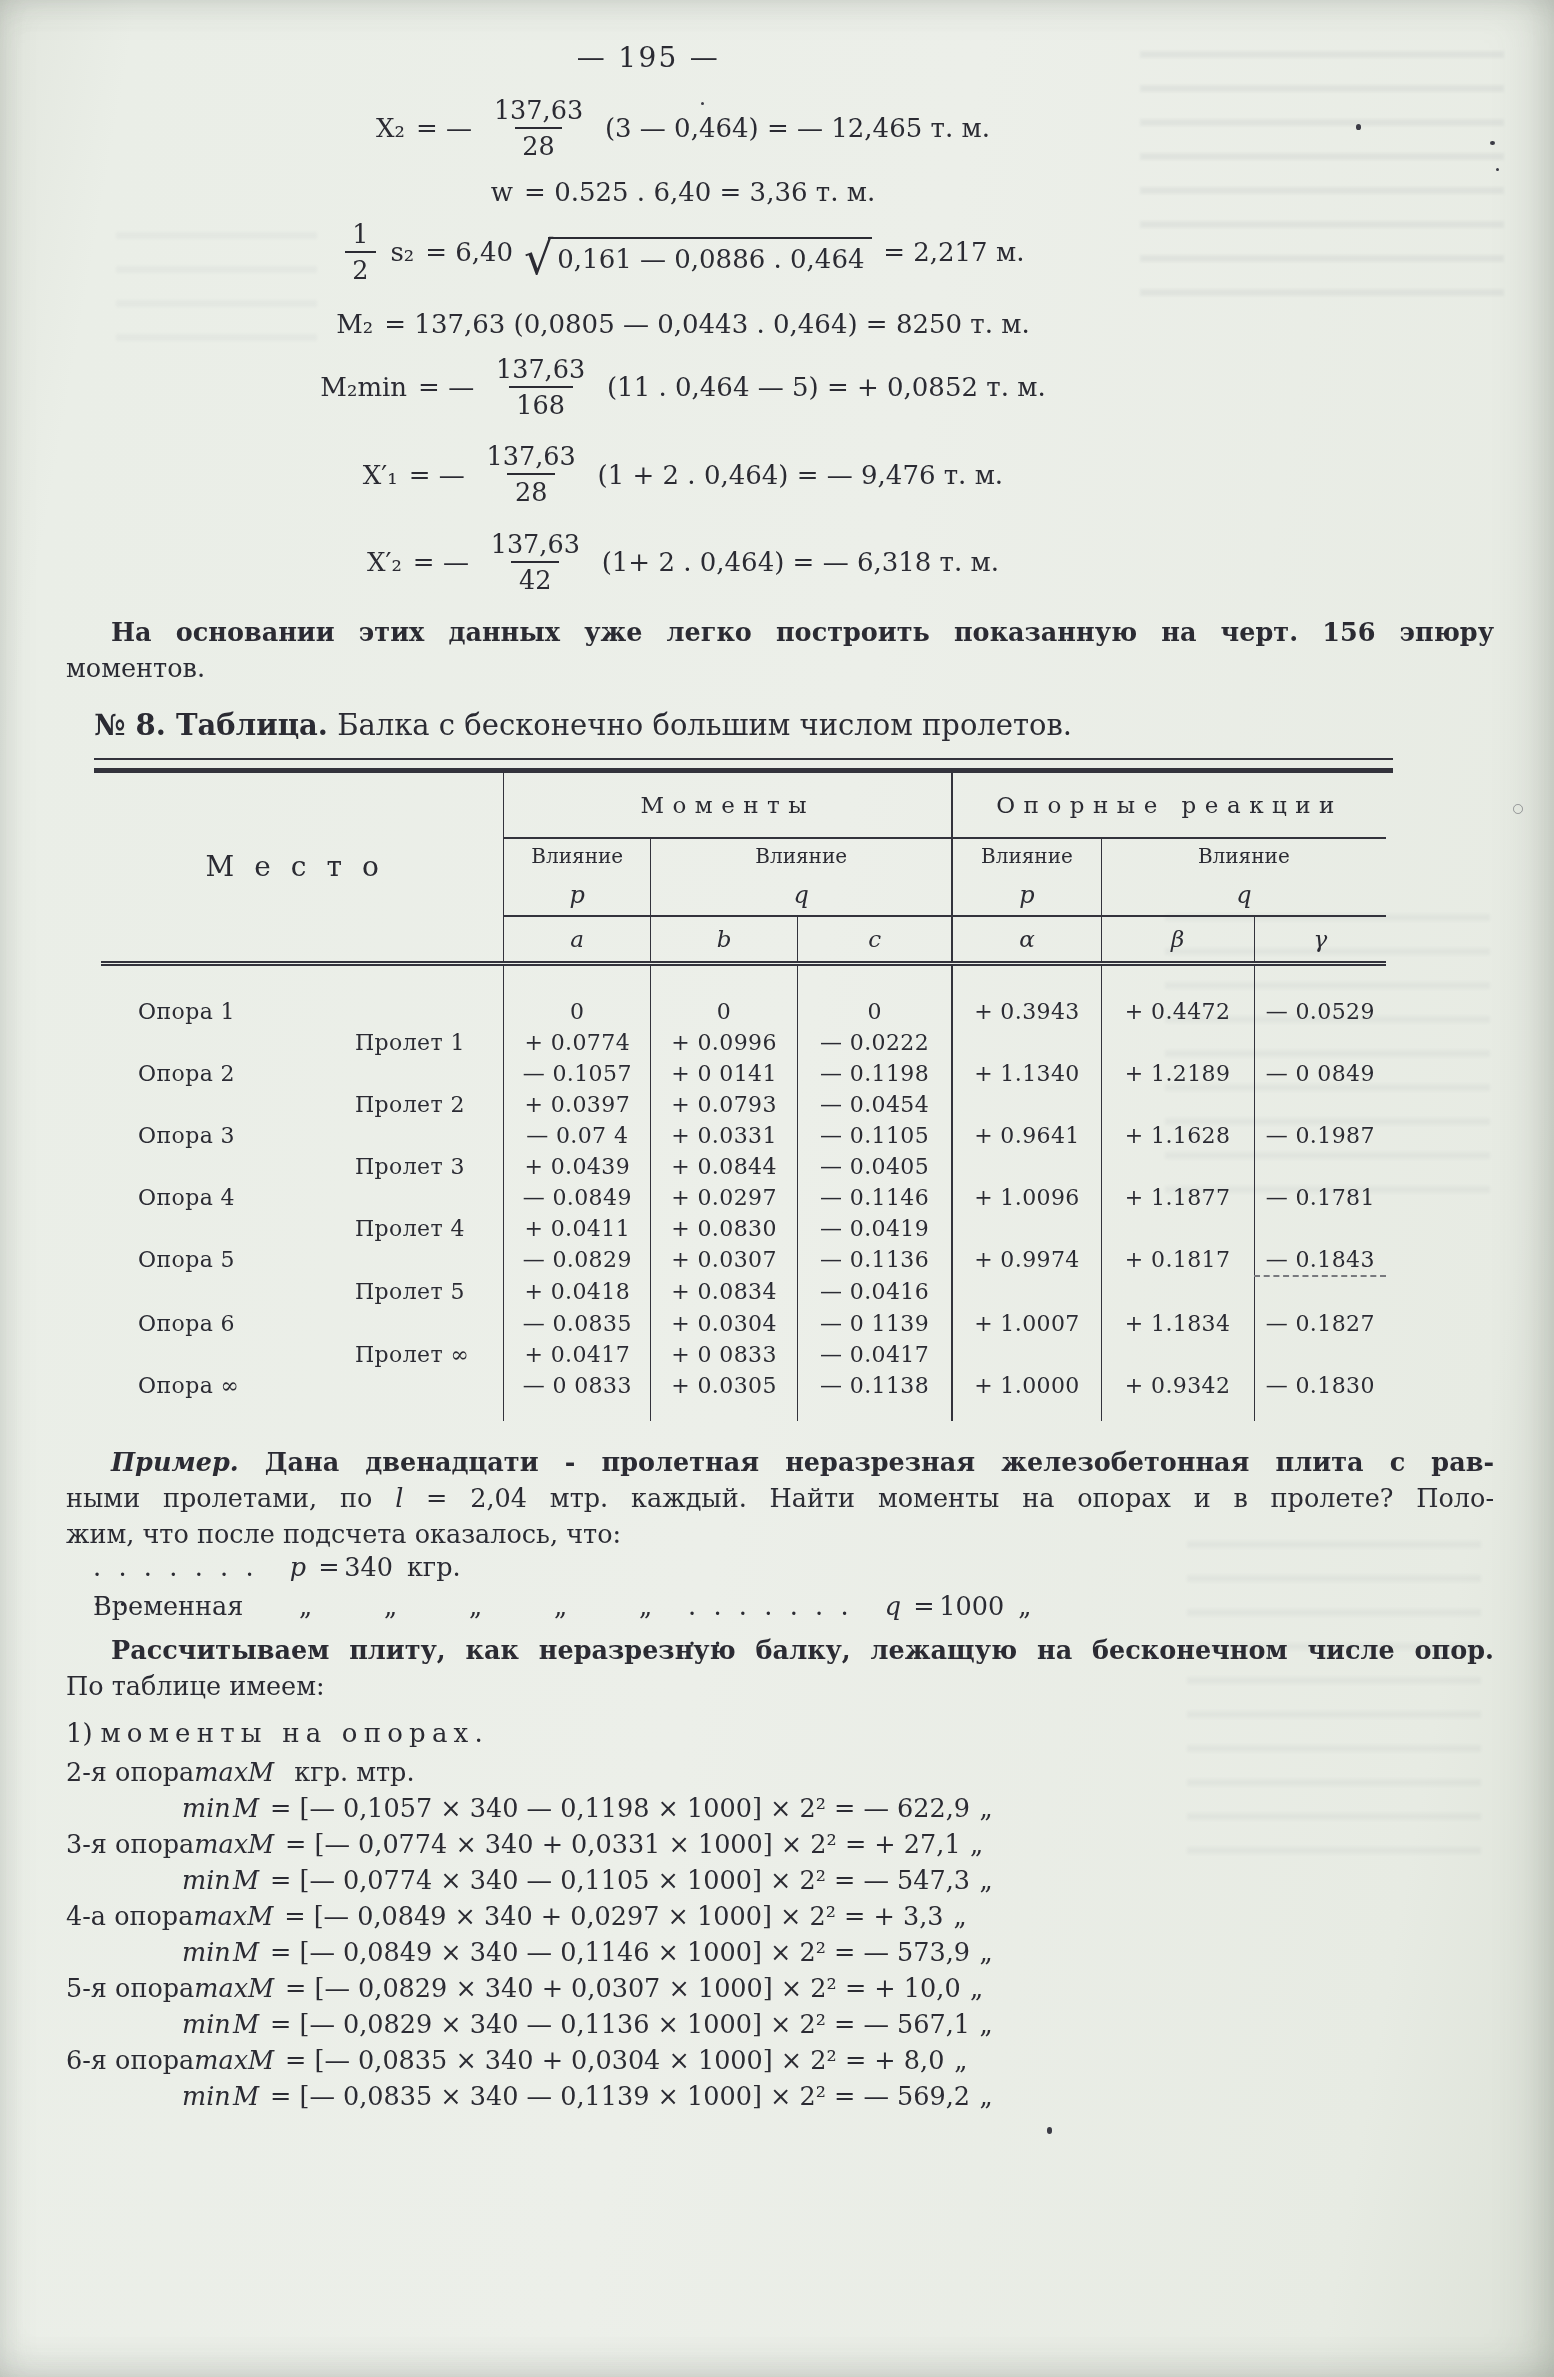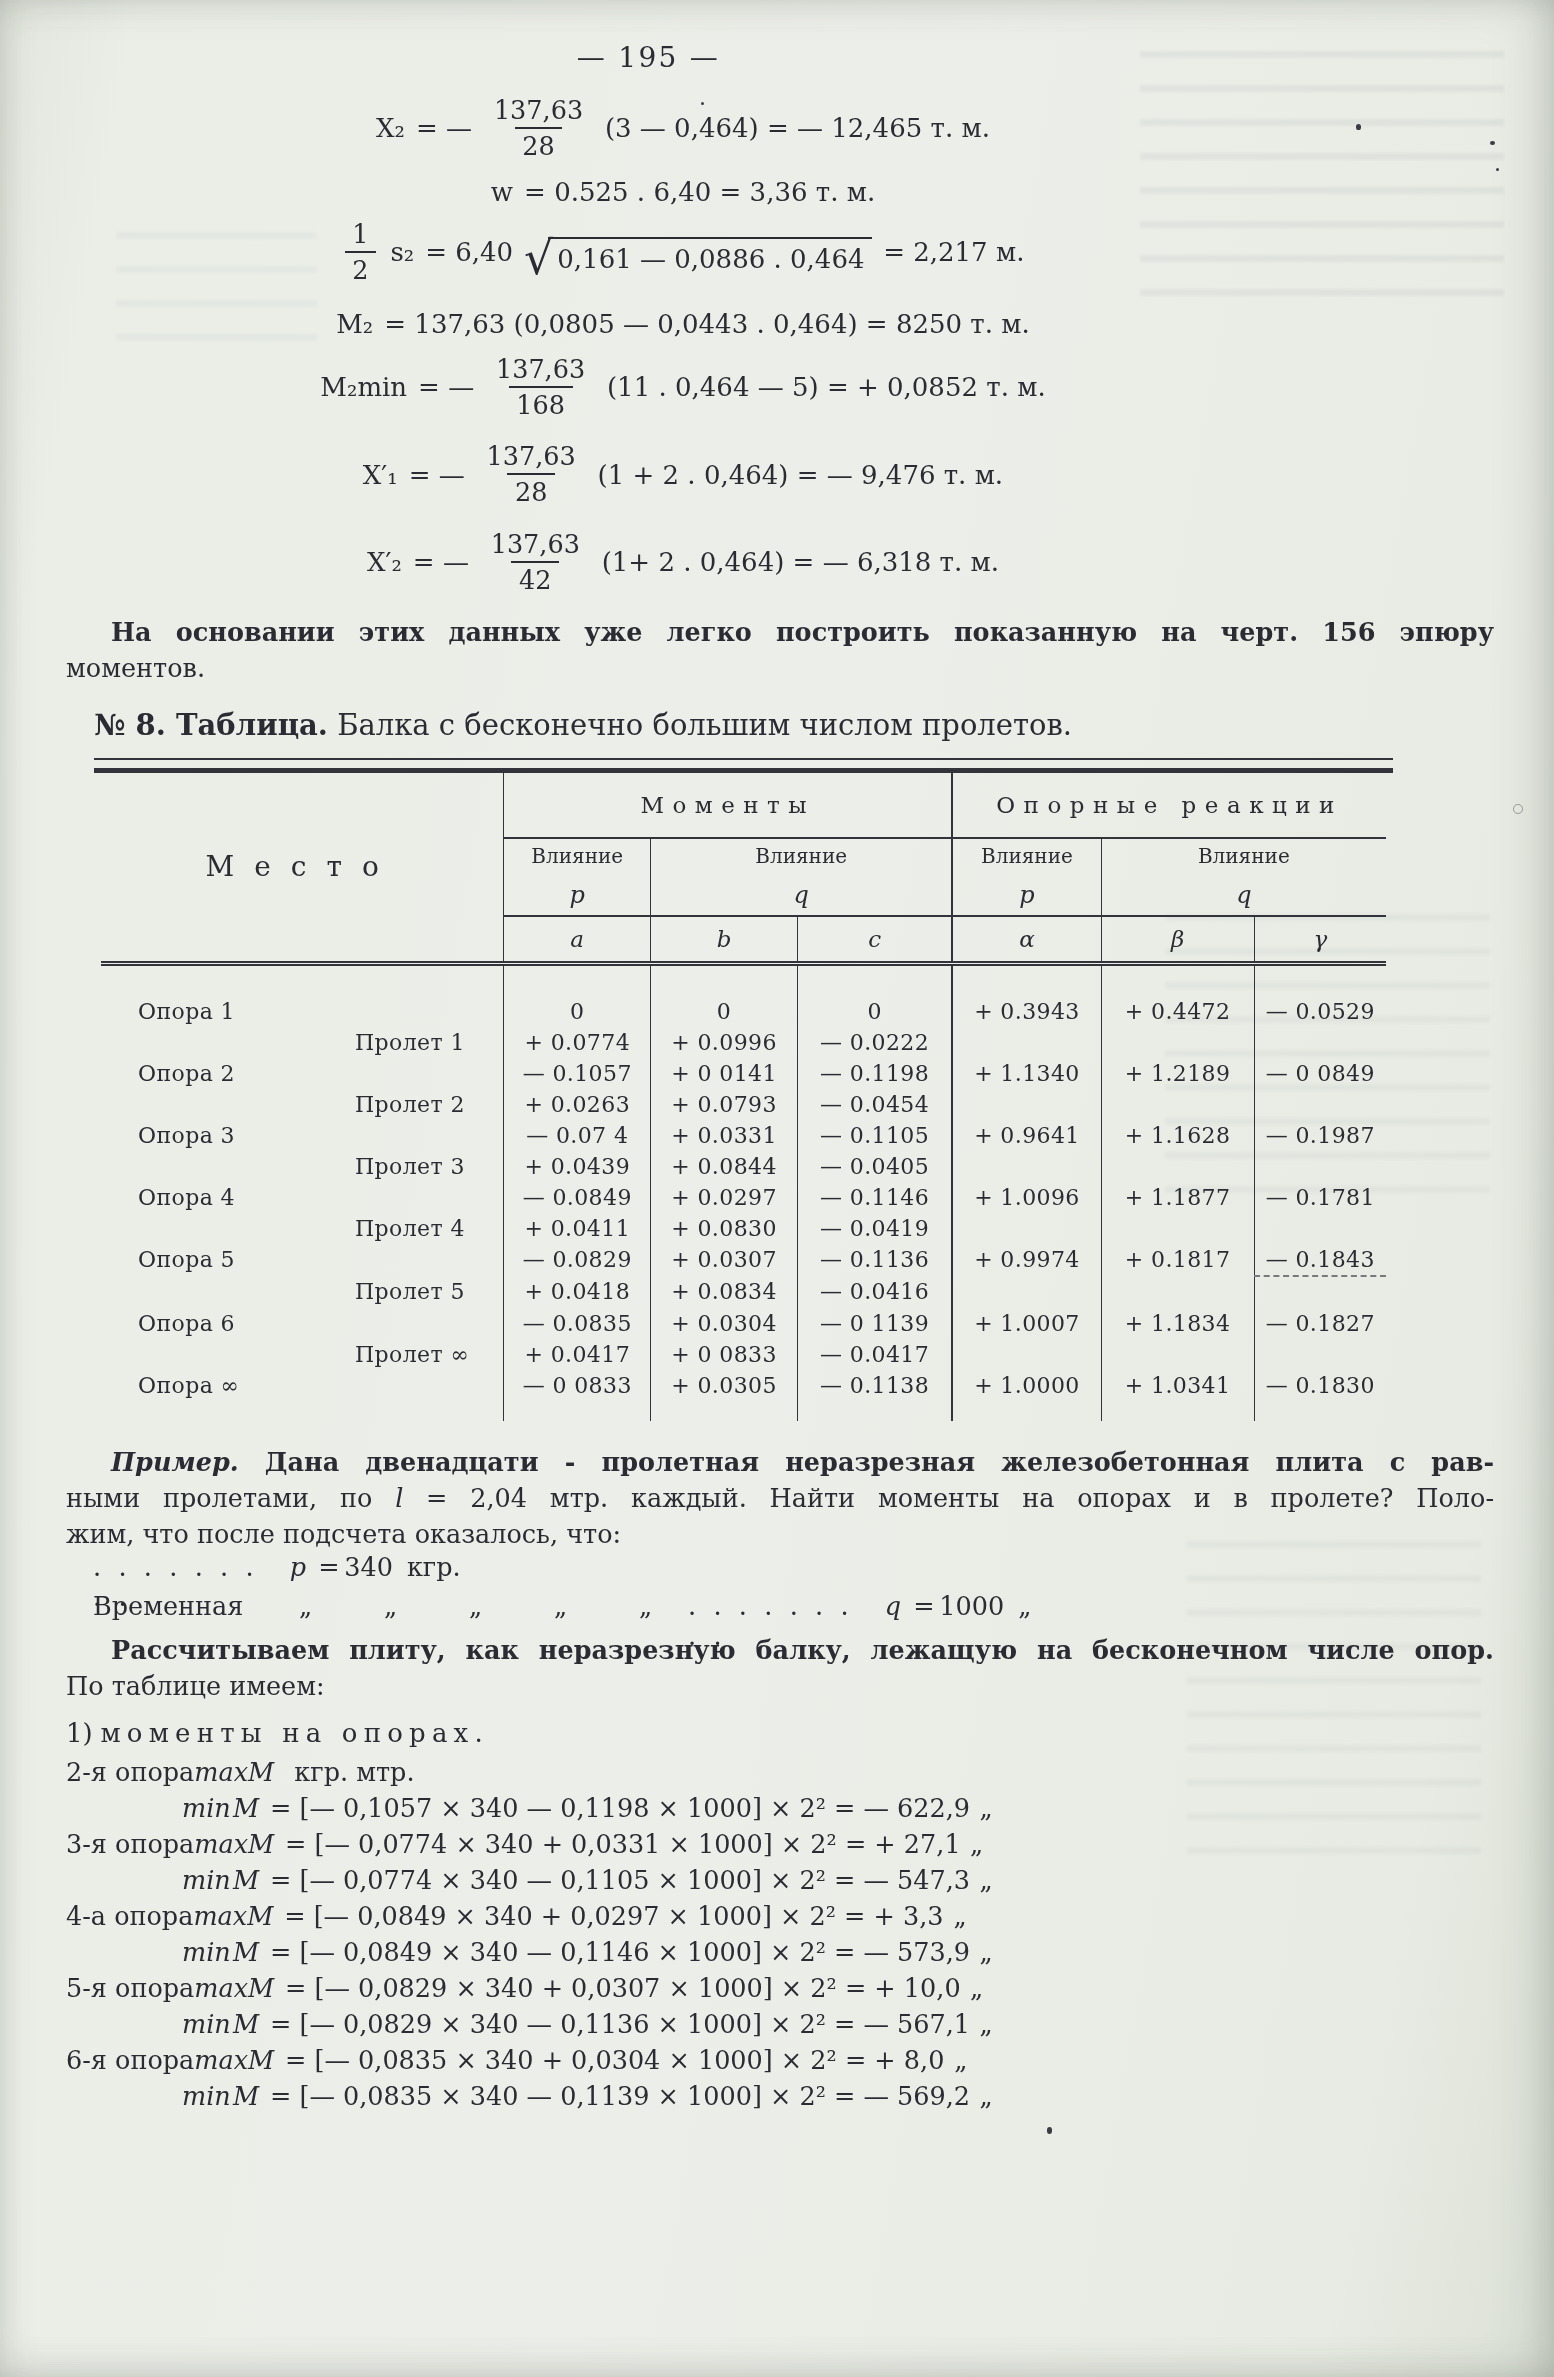--- a/index.html
+++ b/index.html
@@ -276,21 +276,21 @@
             <td class="place op">Опора 2</td>
             <td class="bl">— 0.1057</td>
             <td class="bl">+ 0 0141</td>
             <td class="bl">— 0.1198</td>
             <td class="bl2">+ 1.1340</td>
             <td class="bl">+ 1.2189</td>
             <td class="bl">— 0 0849</td>
           </tr>
         <tr>
             <td class="place pl">Пролет 2</td>
-            <td class="bl">+ 0.0263</td>
+            <td class="bl">+ 0.0397</td>
             <td class="bl">+ 0.0793</td>
             <td class="bl">— 0.0454</td>
             <td class="bl2"></td>
             <td class="bl"></td>
             <td class="bl"></td>
           </tr>
         <tr>
             <td class="place op">Опора 3</td>
             <td class="bl">— 0.07 4</td>
             <td class="bl">+ 0.0331</td>
@@ -361,21 +361,21 @@
             <td class="bl2"></td>
             <td class="bl"></td>
             <td class="bl"></td>
           </tr>
         <tr>
             <td class="place op">Опора ∞</td>
             <td class="bl">— 0 0833</td>
             <td class="bl">+ 0.0305</td>
             <td class="bl">— 0.1138</td>
             <td class="bl2">+ 1.0000</td>
-            <td class="bl">+ 1.0341</td>
+            <td class="bl">+ 0.9342</td>
             <td class="bl">— 0.1830</td>
           </tr>
 
         <tr class="tail">
             <td class="place"></td>
             <td class="bl"></td>
             <td class="bl"></td>
             <td class="bl"></td>
             <td class="bl2"></td>
             <td class="bl"></td>

